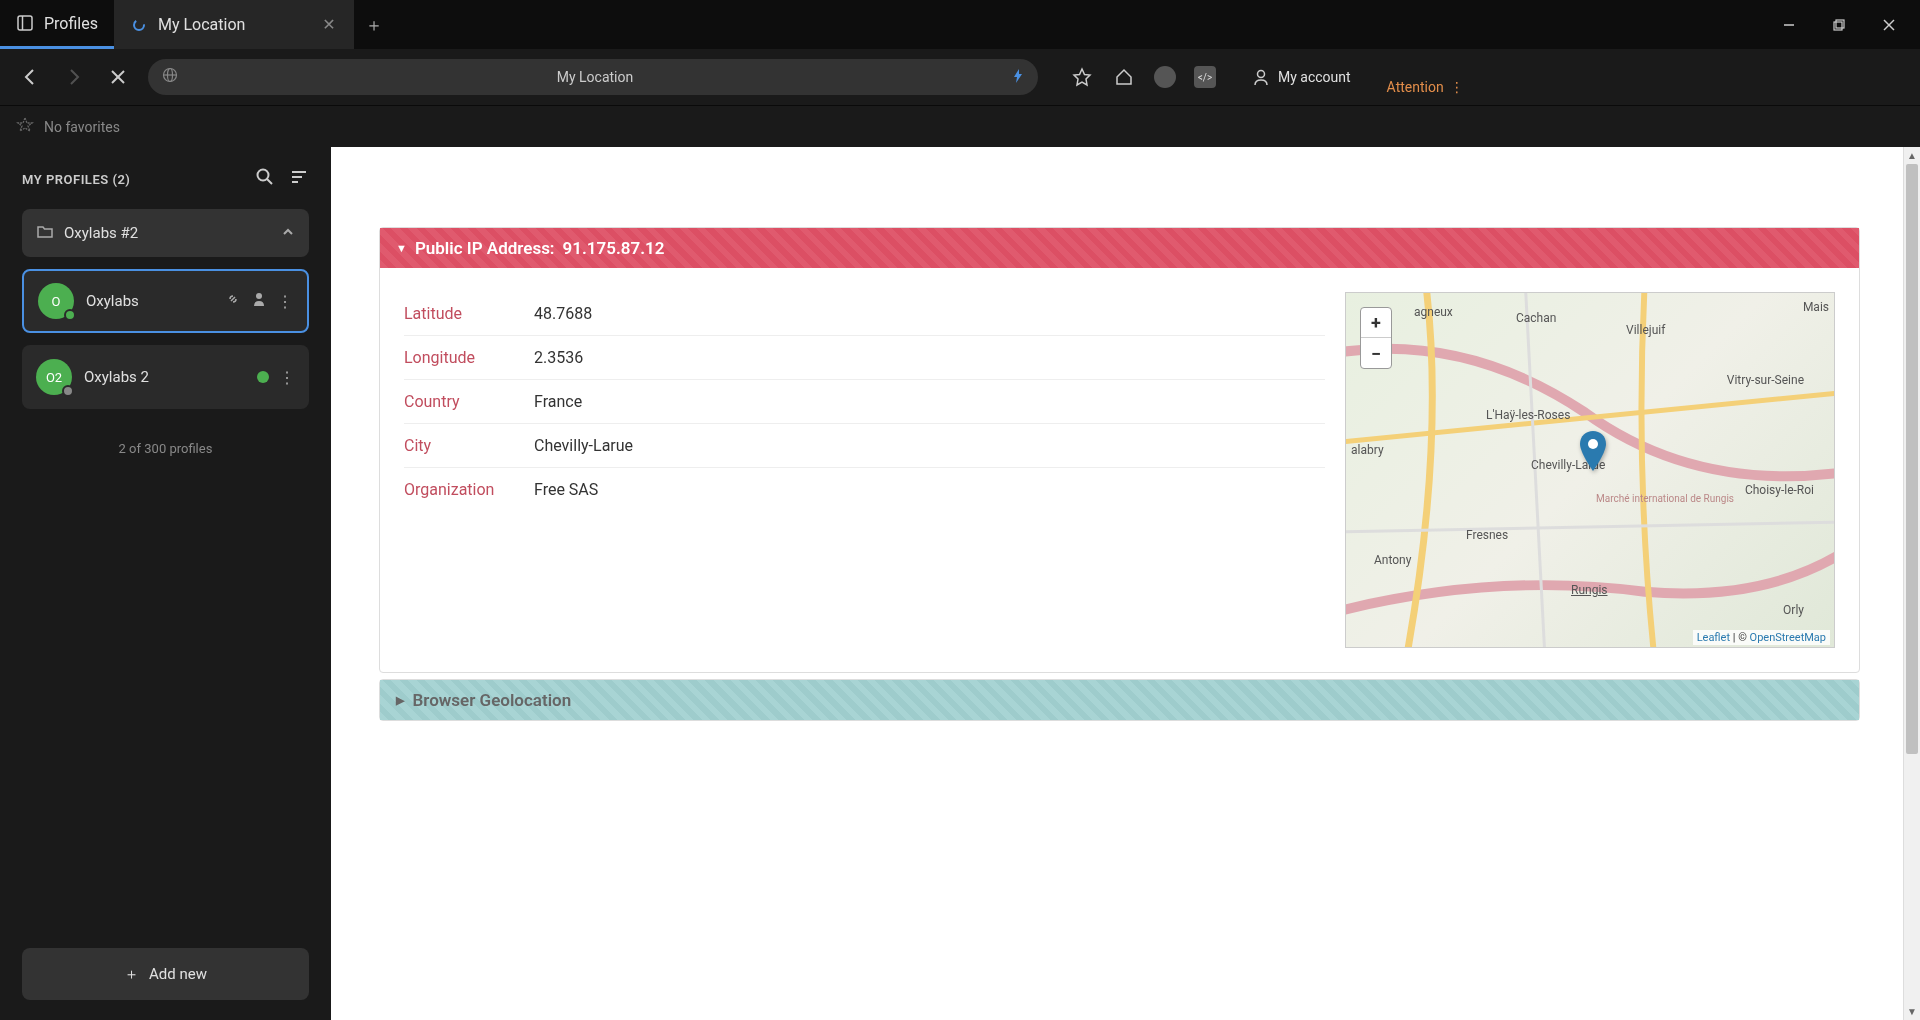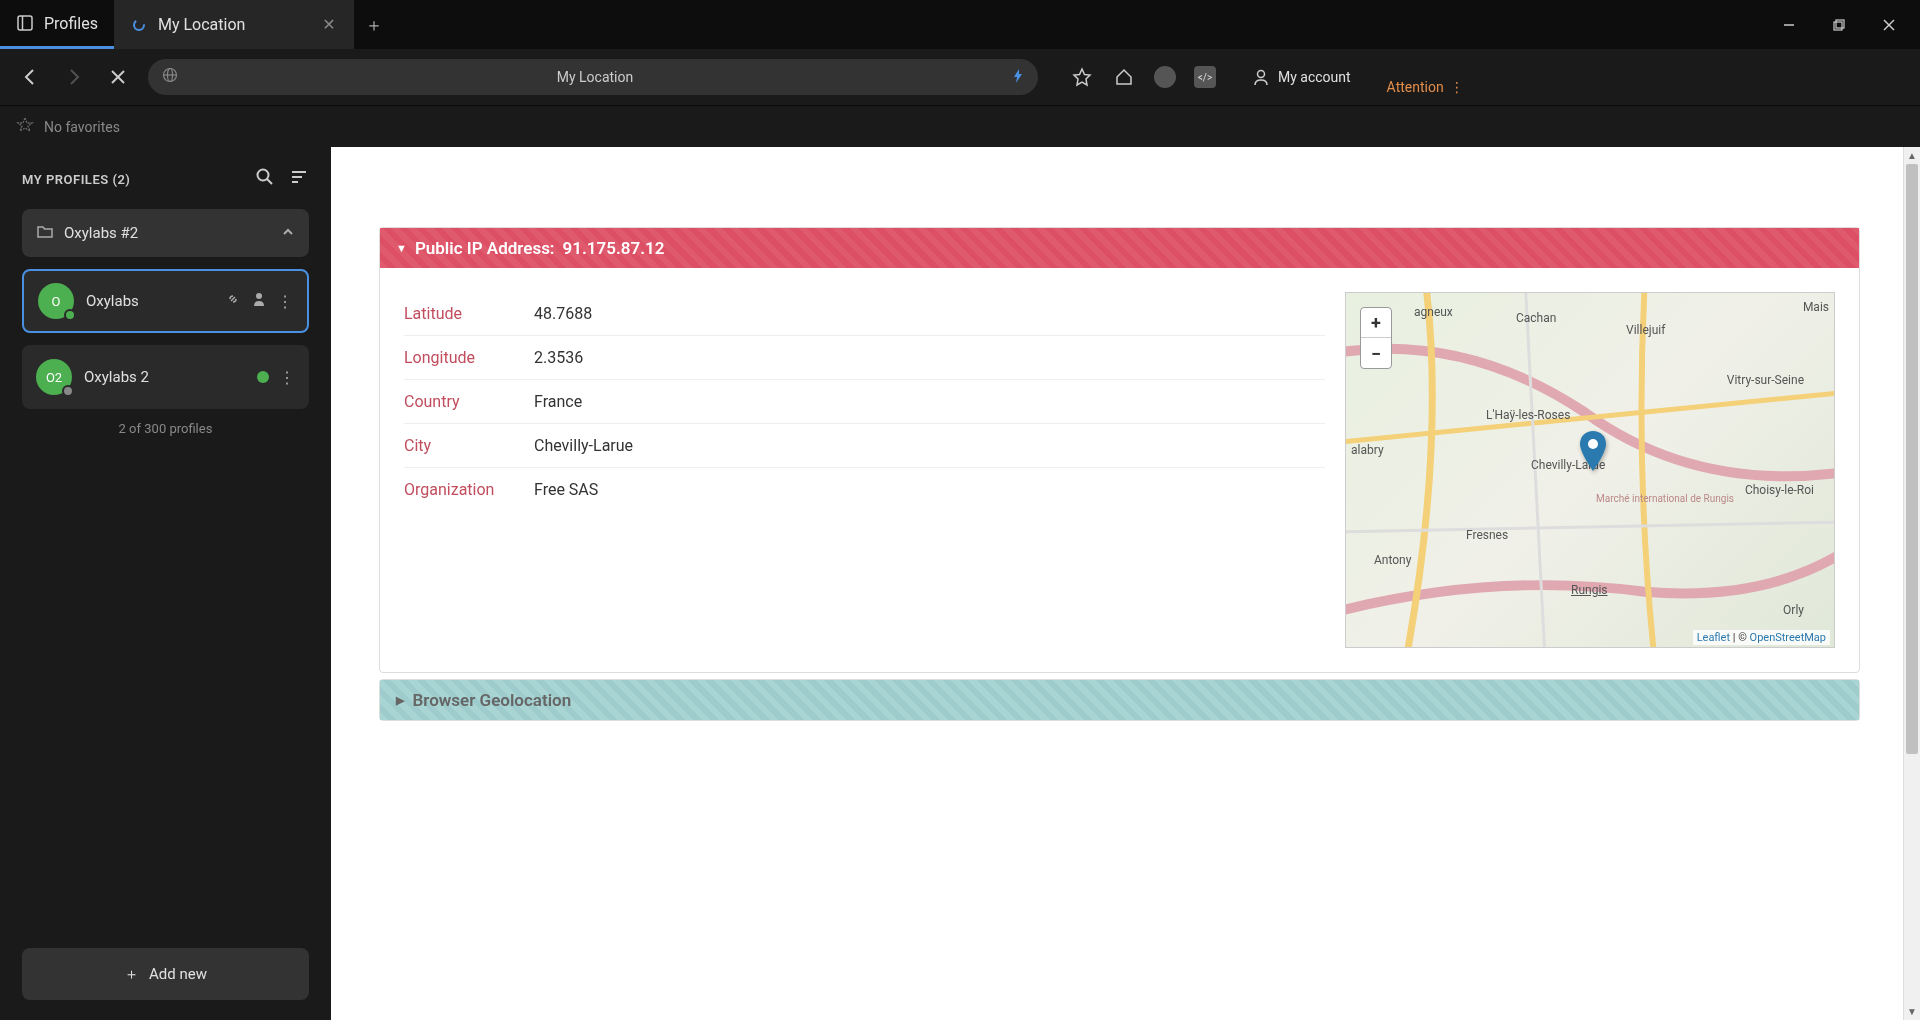--- a/index.html
+++ b/index.html
@@ -39,21 +39,21 @@
 .chevron { color: #aaa; }
 .profile-item { background: #2a2a2a; border-radius: 8px; height: 64px; display: flex; align-items: center; padding: 0 14px; gap: 12px; margin-bottom: 12px; cursor: pointer; position: relative; }
 .profile-item.active { border: 2px solid #4a90e2; }
 .avatar { width: 36px; height: 36px; border-radius: 50%; background: #4caf50; display: flex; align-items: center; justify-content: center; font-size: 13px; color: #fff; position: relative; }
 .avatar .status { position: absolute; bottom: -2px; right: -2px; width: 12px; height: 12px; border-radius: 50%; background: #4caf50; border: 2px solid #2a2a2a; }
 .avatar .status.grey { background: #888; }
 .profile-name { flex: 1; font-size: 15px; color: #e0e0e0; }
 .profile-actions { display: flex; gap: 10px; align-items: center; }
 .pi-icon { color: #aaa; cursor: pointer; }
 .green-dot { width: 12px; height: 12px; border-radius: 50%; background: #4caf50; }
-.profiles-count { text-align: center; color: #888; font-size: 13px; }
+.profiles-count { text-align: center; color: #888; font-size: 13px; margin-top: 20px; }
 .add-new-btn { margin-top: auto; background: #333; border-radius: 8px; height: 52px; display: flex; align-items: center; justify-content: center; gap: 10px; cursor: pointer; font-size: 15px; color: #e0e0e0; }
 .content { flex: 1; background: #fff; overflow-y: auto; position: relative; }
 .content-inner { padding: 80px 60px 40px 48px; }
 .panel { border: 1px solid #ddd; border-radius: 4px; margin-bottom: 6px; background:#fff;}
 .panel-header { padding: 10px 16px; font-size: 17px; font-weight: 600; display: flex; align-items: center; gap: 8px; cursor: pointer; }
 .panel-header.red { background: repeating-linear-gradient(45deg, #e05a6e, #e05a6e 6px, #dc4f64 6px, #dc4f64 12px); color: #fff; }
 .panel-header.teal { background: repeating-linear-gradient(45deg, #a8d4d4, #a8d4d4 6px, #9ecccc 6px, #9ecccc 12px); color: #666; }
 .caret { font-size: 11px; }
 .panel-body { padding: 24px; display: flex; gap: 20px; }
 .info-table { flex: 1; }

